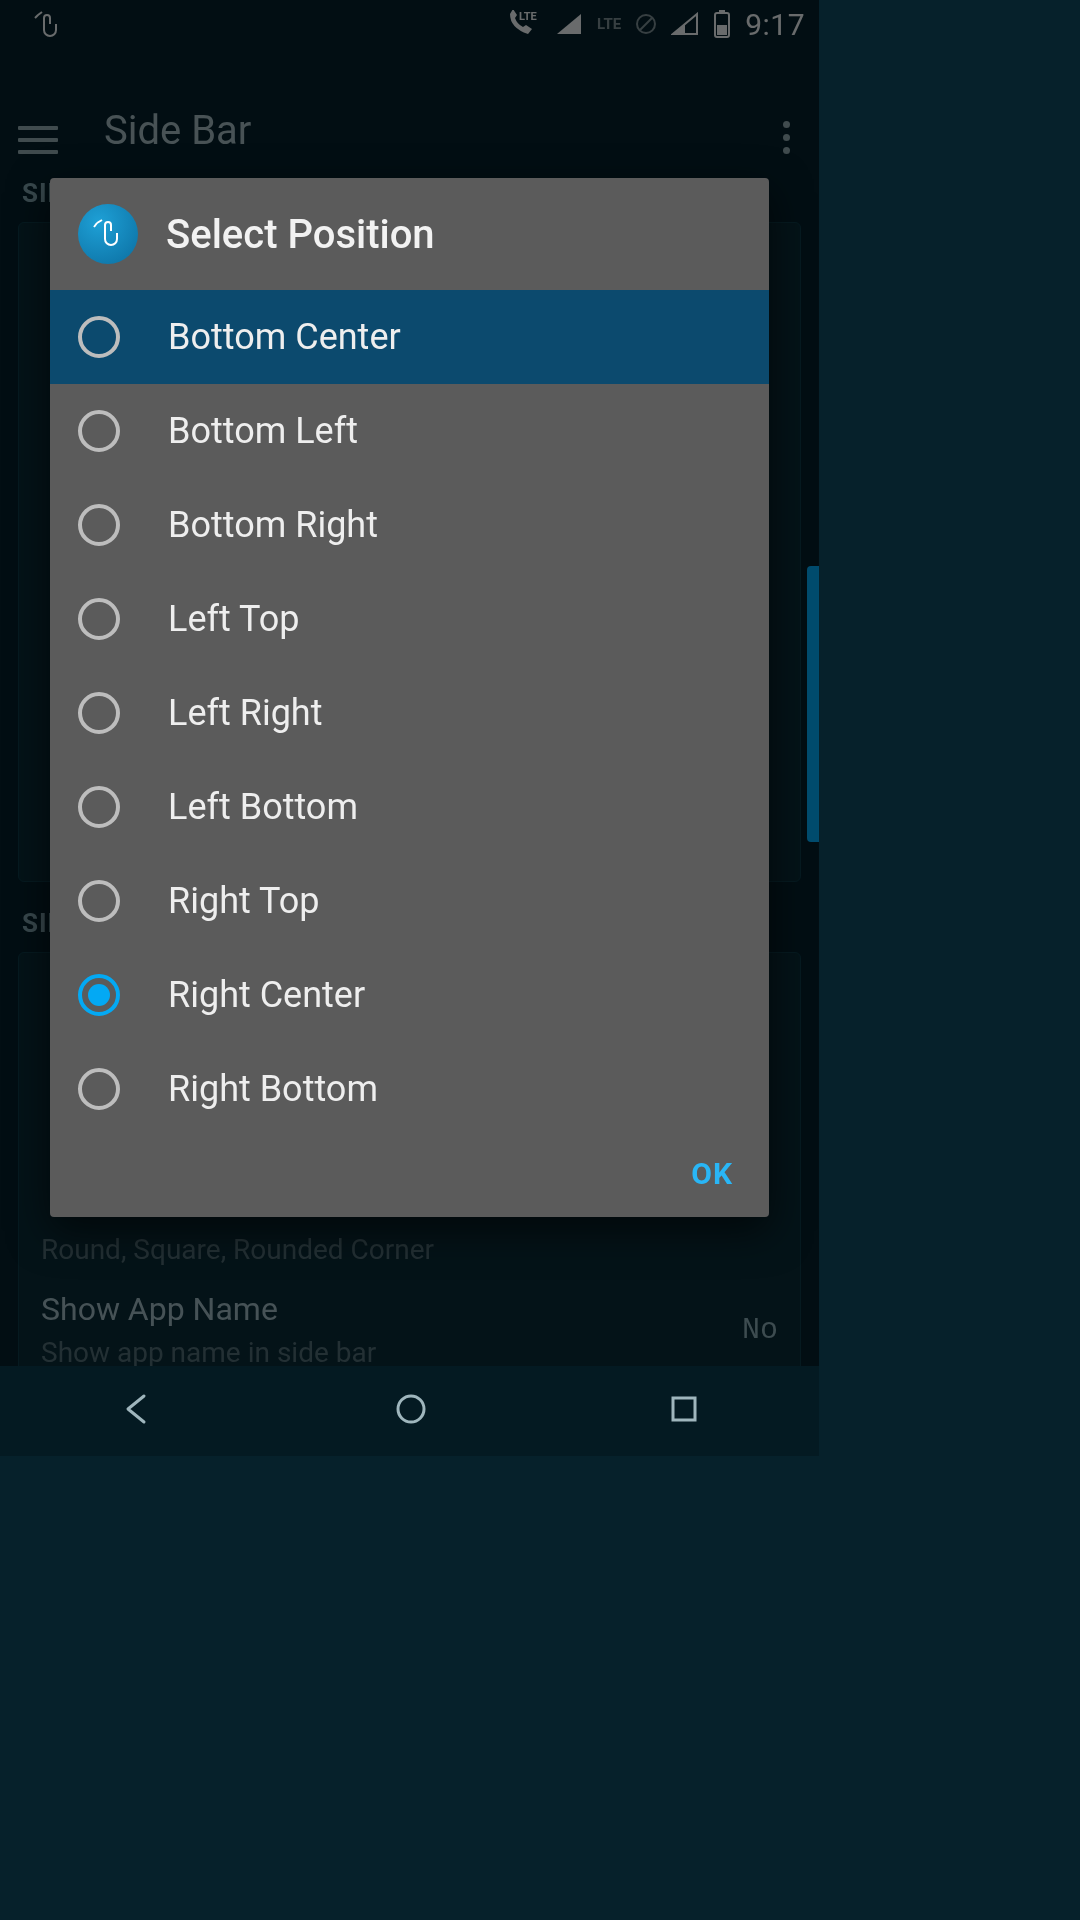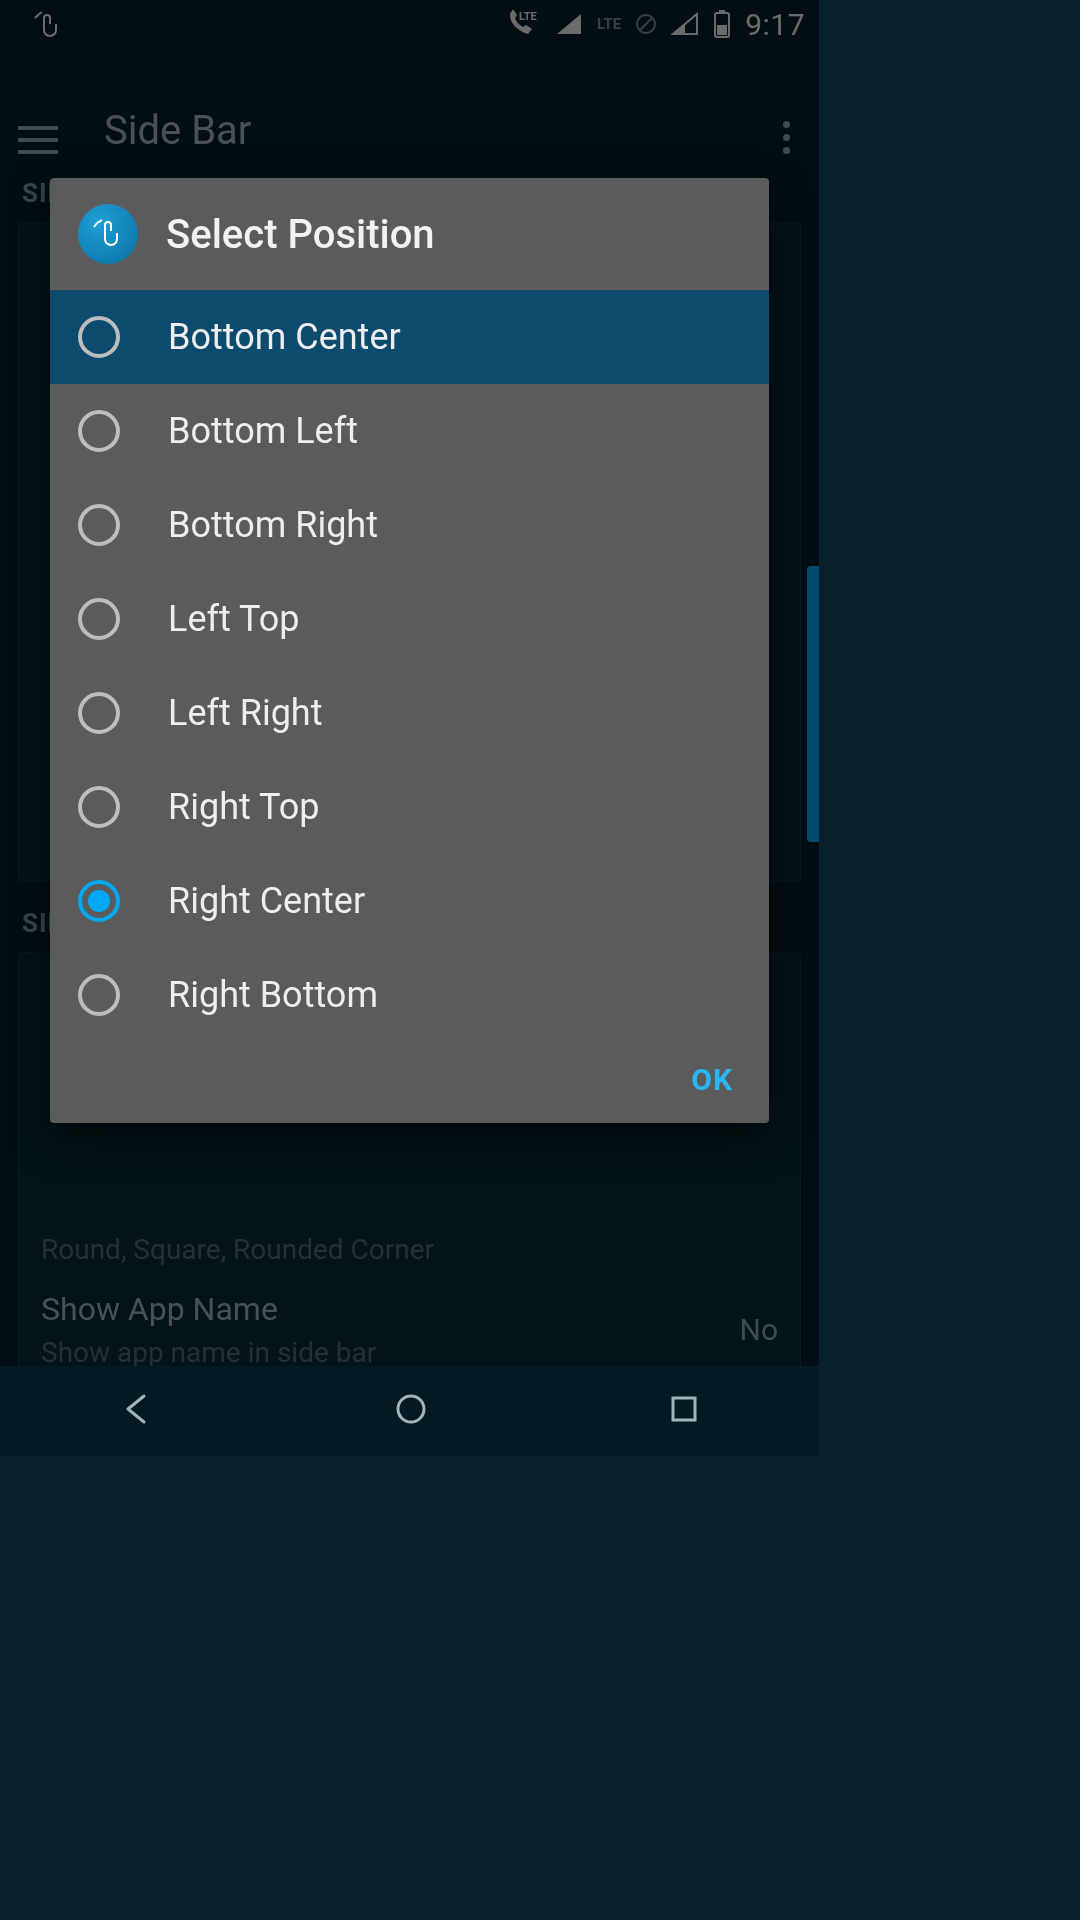--- a/index.html
+++ b/index.html
@@ -20,21 +20,21 @@
   .overflow { margin-left:auto; width:24px; display:flex; flex-direction:column; align-items:center; gap:6px; padding-right:6px; }
   .overflow span { width:7px; height:7px; background:#8fa6ad; border-radius:50%; }
 
   
   .bg-page { position:absolute; left:0; right:0; top:154px; bottom:96px; padding:0 18px; color:#5a7680; }
   .bg-section-label { font-size:26px; font-weight:700; letter-spacing:1px; color:#7da0aa; margin:24px 0 14px 4px; }
   .bg-card { background:#0a2a36; border:1px solid #0e3a48; border-radius:6px; padding:26px 22px; margin-bottom:26px; }
   .bg-setting-title { font-size:32px; color:#9cb7bf; margin-bottom:8px; }
   .bg-setting-sub { font-size:28px; color:#4f6a73; }
   .bg-row { display:flex; align-items:center; justify-content:space-between; margin-top:24px; }
-  .bg-row .no { font-size:30px; color:#88a8b1; }
+  .bg-row .no { font-size:30px; color:#88a8b1;font-family:Liberation Mono, monospace; }
   .accent-edge { position:absolute; width:12px; height:276px; right:0; top:566px; background:#03a9f4; border-top-left-radius:4px; border-bottom-left-radius:4px; }
 
   
   .scrim { position:absolute; inset:0; background:rgba(0,0,0,0.55); }
 
   
   .dialog { position:absolute; left:50px; right:50px; top:178px; background:#5b5b5b; border-radius:4px; box-shadow:0 14px 40px rgba(0,0,0,0.6); overflow:hidden; }
   .dlg-header { display:flex; align-items:center; gap:28px; padding:26px 28px; }
   .dlg-icon { width:60px; height:60px; border-radius:50%; background:radial-gradient(circle at 35% 30%, #1ea0d6, #0b6ea0); display:flex; align-items:center; justify-content:center; }
   .dlg-title { font-size:40px; font-weight:500; color:#f2f2f2; }
@@ -162,20 +162,24 @@
       <div class="dlg-row">
         <div class="radio"></div>
         <div class="dlg-label">Left Top</div>
       </div>
       <div class="dlg-row">
         <div class="radio"></div>
         <div class="dlg-label">Left Right</div>
       </div>
       <div class="dlg-row">
         <div class="radio"></div>
+        <div class="dlg-label">Left Bottom</div>
+      </div>
+      <div class="dlg-row">
+        <div class="radio"></div>
         <div class="dlg-label">Right Top</div>
       </div>
       <div class="dlg-row">
         <div class="radio checked"></div>
         <div class="dlg-label">Right Center</div>
       </div>
       <div class="dlg-row">
         <div class="radio"></div>
         <div class="dlg-label">Right Bottom</div>
       </div>

